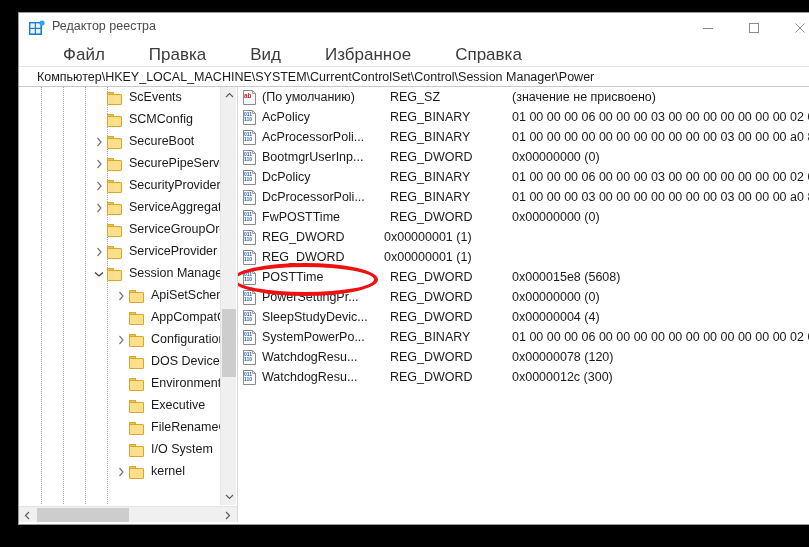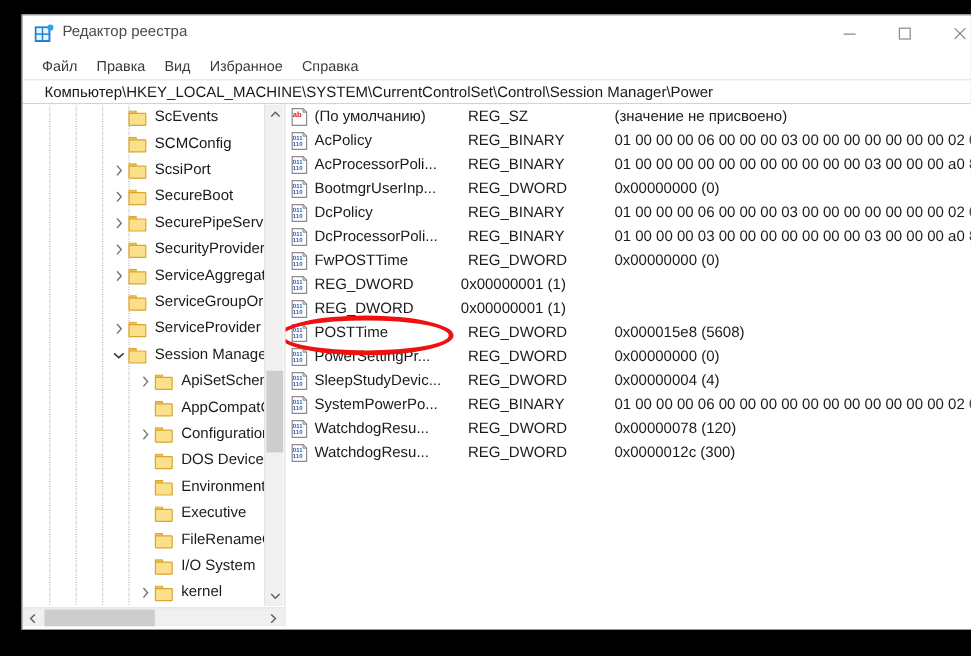--- a/index.html
+++ b/index.html
@@ -74,24 +74,25 @@
   
   .menubar {
     position: relative;
     height: 23px;
     background: #ffffff;
     display: flex;
     align-items: center;
     padding-left: 8px;
   }
   .menu-item {
-    font-size: 12px;
+    font-size: 17px;
     color: #3b3b3b;
     padding: 0 8px;
     white-space: nowrap;
+    margin-left: 28px;
   }
 
   
   .addressbar {
     position: relative;
     height: 21px;
     background: #ffffff;
     border-top: 1px solid #e4e4e4;
     border-bottom: 1px solid #c9c9c9;
     display: flex;
@@ -428,33 +429,20 @@
                 <div style="width: 72px; flex: 0 0 auto;"></div>
                 <div class="expander">
                   <svg width="7" height="10" viewBox="0 0 7 10">
                     <polyline points="1.5,1 5,5 1.5,9" fill="none" stroke="#767676" stroke-width="1.2"></polyline>
                   </svg>
                 </div>
                 <div class="folder">
                   <div class="tab"></div>
                   <div class="body"></div>
                 </div>
-                <span class="node-label">ScsiPort</span>
-              </div>
-              <div class="tree-row">
-                <div style="width: 72px; flex: 0 0 auto;"></div>
-                <div class="expander">
-                  <svg width="7" height="10" viewBox="0 0 7 10">
-                    <polyline points="1.5,1 5,5 1.5,9" fill="none" stroke="#767676" stroke-width="1.2"></polyline>
-                  </svg>
-                </div>
-                <div class="folder">
-                  <div class="tab"></div>
-                  <div class="body"></div>
-                </div>
                 <span class="node-label">SecureBoot</span>
               </div>
               <div class="tree-row">
                 <div style="width: 72px; flex: 0 0 auto;"></div>
                 <div class="expander">
                   <svg width="7" height="10" viewBox="0 0 7 10">
                     <polyline points="1.5,1 5,5 1.5,9" fill="none" stroke="#767676" stroke-width="1.2"></polyline>
                   </svg>
                 </div>
                 <div class="folder">

